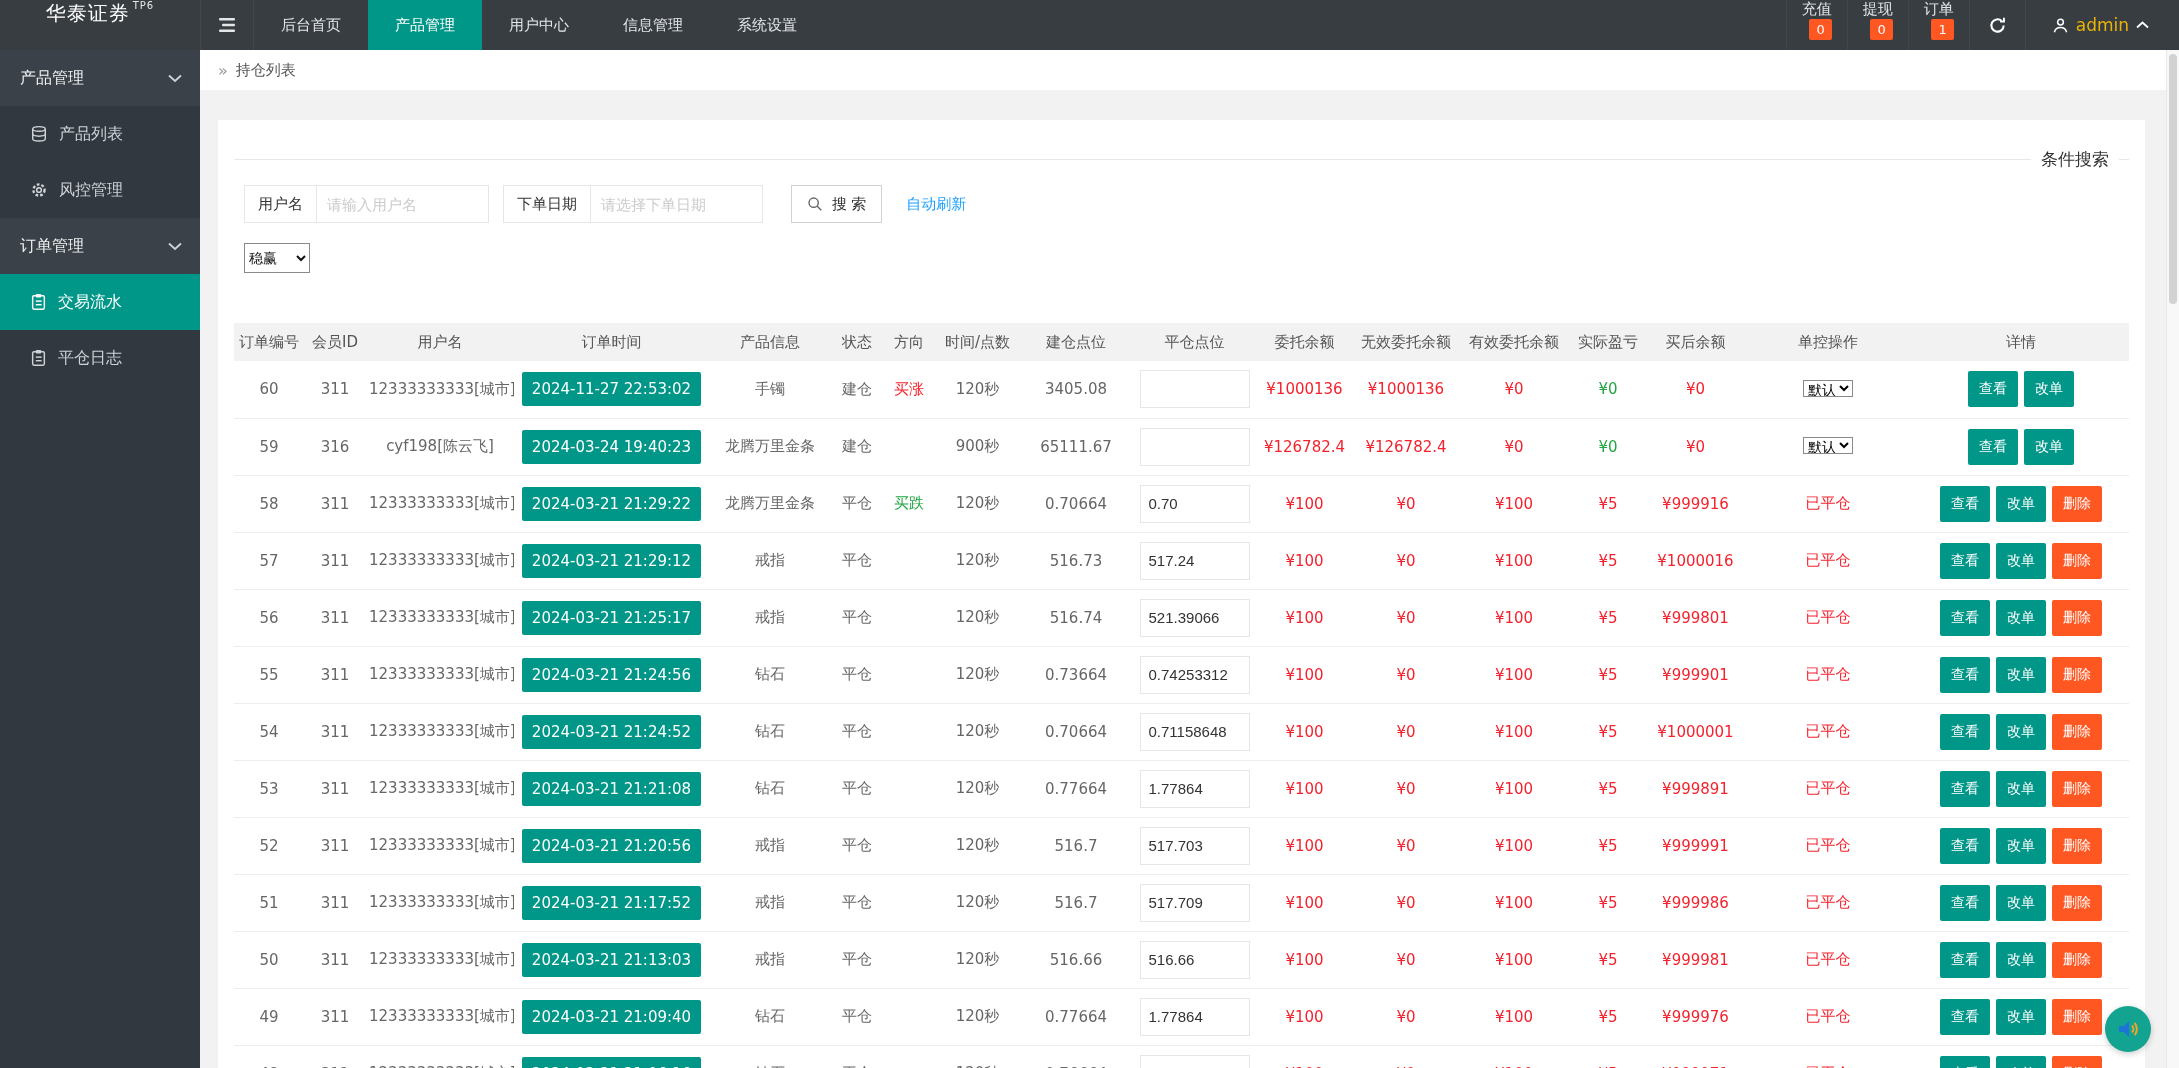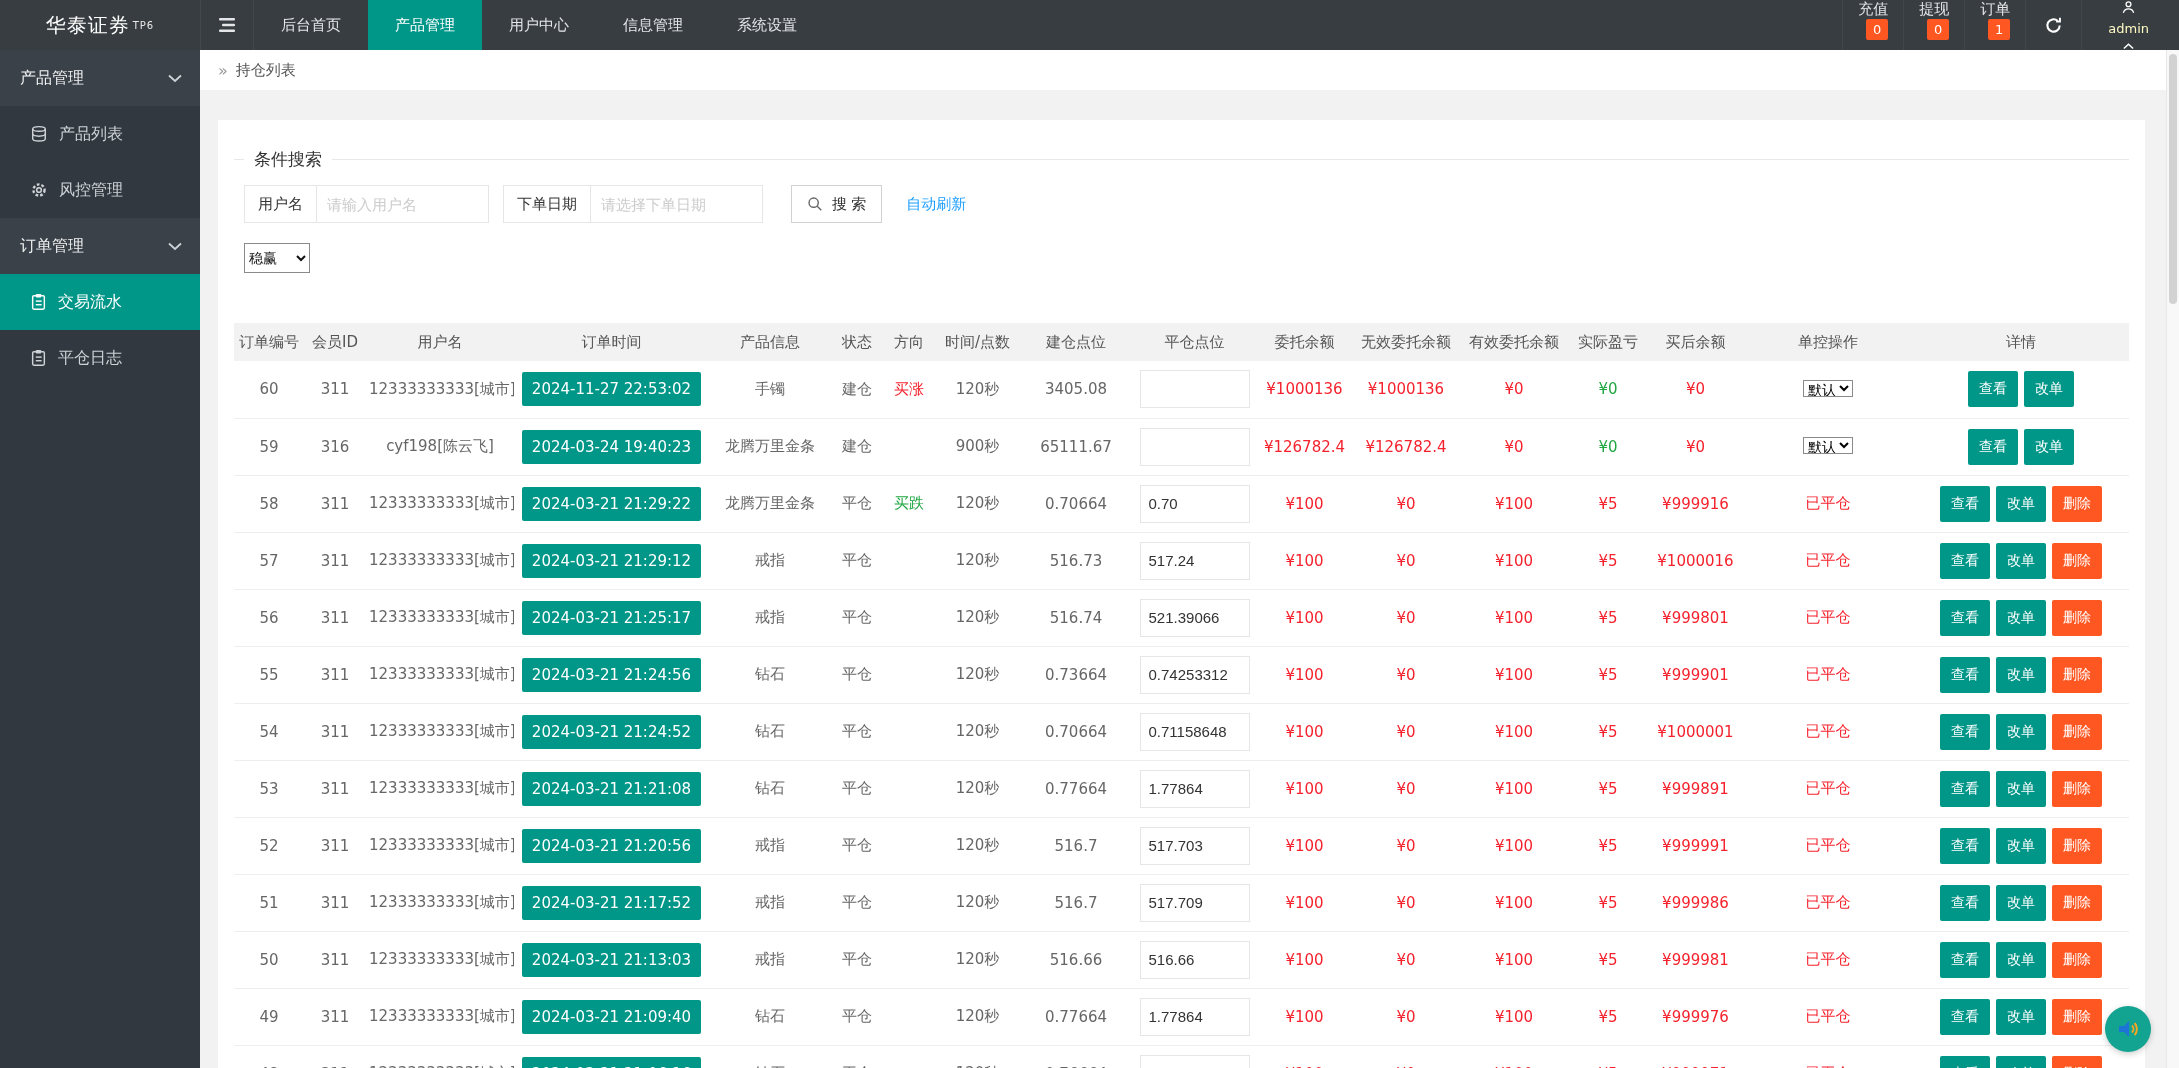--- a/index.html
+++ b/index.html
@@ -6,57 +6,57 @@
   html,body { margin:0; padding:0; }
   body {
     width:2179px; height:1068px; overflow:hidden; position:relative;
     background:#f2f2f2;
     font-family:"DejaVu Sans","Liberation Sans",sans-serif;
     color:#333;
   }
   
   .topbar { position:absolute; top:0; left:0; width:2179px; height:50px;
     background:#373d41; display:flex; align-items:stretch; z-index:30; }
-  .logo { width:200px; display:flex; align-items:center; justify-content:center;
+  .logo { width:200px; display:flex; align-items:flex-start; justify-content:center;
     color:#fff; font-size:20px; letter-spacing:1px; }
   .logo sup { font-size:10px; margin-left:3px; color:#e8e8e8; }
   .tb-burger { width:54px; display:flex; align-items:center; justify-content:center;
     border-left:1px solid rgba(255,255,255,.06); border-right:1px solid rgba(255,255,255,.06); cursor:pointer; }
   .tnav { display:flex; }
   .tnav-item { padding:0 27px; display:flex; align-items:center; font-size:15px;
     color:#e4e6e8; cursor:pointer; }
   .tnav-item.active { background:#009688; color:#fff; }
   .tb-right { margin-left:auto; display:flex; align-items:stretch; padding-right:20px; }
   .tr-link { display:flex; align-items:flex-end; padding:0 15px; font-size:15px; color:#e4e6e8;
     border-left:1px solid rgba(255,255,255,.05); cursor:pointer;flex-direction:column; }
   .tr-badge { background:#FF5722; color:#fff; font-size:13px; line-height:1;
     padding:4px 7px; border-radius:2px; margin-left:7px; }
   .tr-refresh { display:flex; align-items:center; padding:0 18px;
     border-left:1px solid rgba(255,255,255,.05); cursor:pointer; }
   .tr-admin { display:flex; align-items:center; gap:7px; padding:0 10px 0 26px;
-    color:#fef9c3; font-size:13px; border-left:1px solid rgba(255,255,255,.05); cursor:pointer;flex-direction:column; }
+    color:#eab308; font-size:17px; border-left:1px solid rgba(255,255,255,.05); cursor:pointer; }
   
   .sidebar { position:absolute; top:50px; left:0; width:200px; height:1018px;
     background:#313840; z-index:20; }
   .sgroup { height:56px; padding:0 18px 0 20px; display:flex; align-items:center;
     justify-content:space-between; background:#3a4149; color:#f0f1f2; font-size:16px; cursor:pointer; }
   .sitem { height:56px; display:flex; align-items:center; gap:11px; padding-left:30px;
     color:#cfd3d7; font-size:16px; cursor:pointer; background:#313840; }
   .sitem.active { background:#009688; color:#fff; }
   .sitem svg { flex:0 0 auto; }
   
   .breadcrumb { position:absolute; top:50px; left:200px; width:1979px; height:40px;
     background:#fff; display:flex; align-items:center; padding-left:18px;
     font-size:15px; color:#555; z-index:10; }
   .bc-arrow { color:#999; margin-right:8px; font-size:16px; }
   
   .card { position:absolute; left:218px; top:120px; width:1927px; height:948px;
     background:#fff; padding:18px 16px 0 16px; overflow:hidden; }
   fieldset.cond { border:none; border-top:1px solid #e8e8e8; margin:10px 0 0 0; padding:0 10px; }
-  fieldset.cond legend { padding:0 10px; font-size:17px; color:#333; }
+  fieldset.cond legend { padding:0 10px; font-size:17px; color:#333;text-align:right; }
   .form-row { display:flex; align-items:center; margin-top:14px; }
   .fgroup { display:flex; margin-right:14px; }
   .flabel { border:1px solid #e6e6e6; background:#fff; padding:0 13px; height:38px;
     line-height:36px; font-size:15px; color:#333; white-space:nowrap; }
   .finput { border:1px solid #e6e6e6; border-left:none; height:38px; width:172px;
     padding:0 10px; font-size:15px; color:#333; outline:none; }
   .finput::placeholder { color:#ccc; }
   .search-btn { display:flex; align-items:center; gap:9px; border:1px solid #d2d2d2;
     background:#fff; height:38px; padding:16px 15px; font-size:15px; color:#333;
     cursor:pointer; margin-left:14px; }

